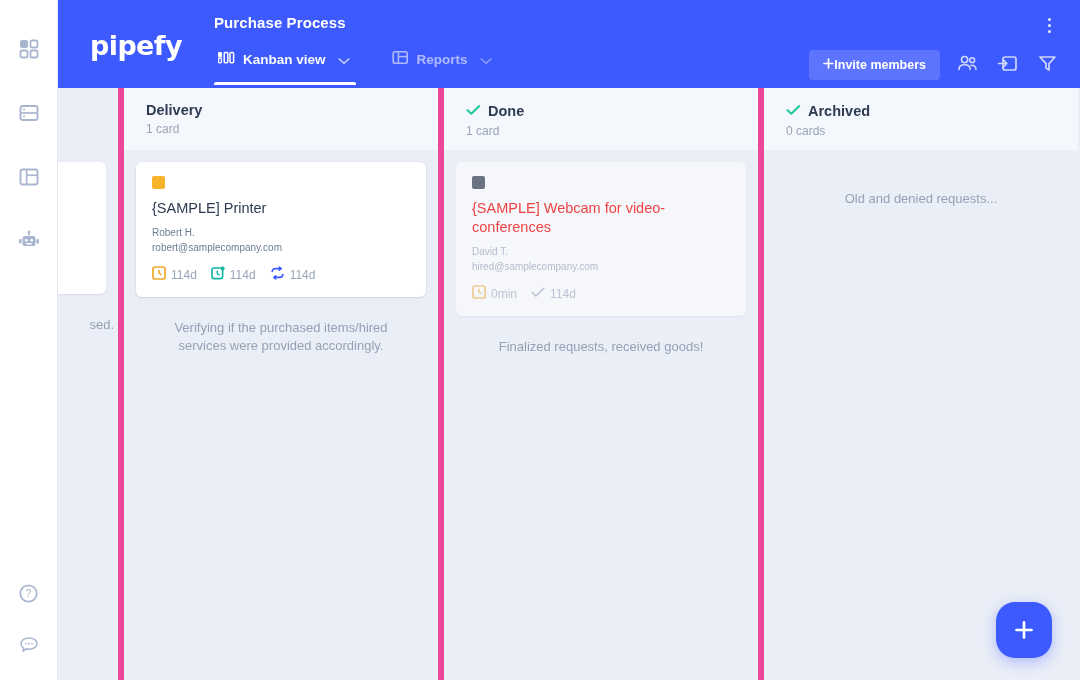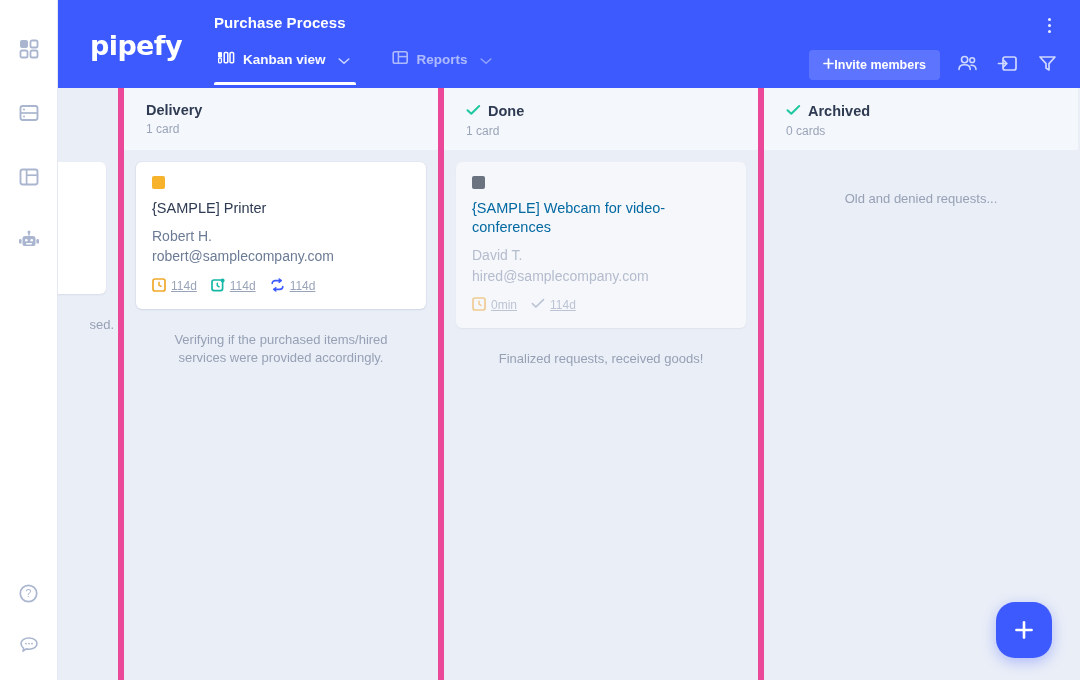--- a/index.html
+++ b/index.html
@@ -107,25 +107,25 @@
   .card {
     background: #ffffff;
     border-radius: 6px;
     padding: 14px 16px 14px 16px;
     box-shadow: 0 1px 2px rgba(45,60,95,.10), 0 0 0 1px rgba(45,60,95,.03);
     cursor: pointer;
   }
   .card.muted { background: #f5f7fb; box-shadow: 0 1px 2px rgba(45,60,95,.06); }
   .card-flag { width: 13px; height: 13px; border-radius: 2px; margin-bottom: 10px; }
   .card-title { font-size: 14.5px; color: #2f3b52; line-height: 1.32; margin-bottom: 8px; }
-  .card.muted .card-title { color: #0369a1; }
-  .card-person { font-size: 14px; color: #6c7b95; line-height: 1.45; }
+  .card.muted .card-title { color: #ef4444; }
+  .card-person { font-size: 10px; color: #6c7b95; line-height: 1.45; }
   .card.muted .card-person { color: #b4bccd; }
   .card-badges { display: flex; align-items: center; gap: 14px; margin-top: 11px; }
-  .badge { display: flex; align-items: center; gap: 5px; font-size: 12px; color: #9aa4b8; text-decoration: underline; }
+  .badge { display: flex; align-items: center; gap: 5px; font-size: 12px; color: #9aa4b8; }
   .card.muted .badge { color: #bcc4d4; }
 
   .col-desc {
     margin-top: 22px; padding: 0 26px;
     text-align: center; font-size: 13px; color: #97a1b5; line-height: 1.4;
   }
   .col-desc.top { margin-top: 28px; }
 
   
   .clip-card {

